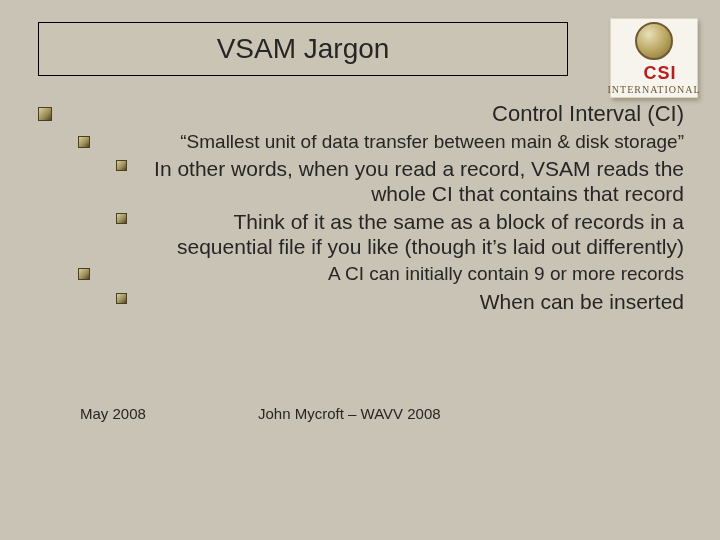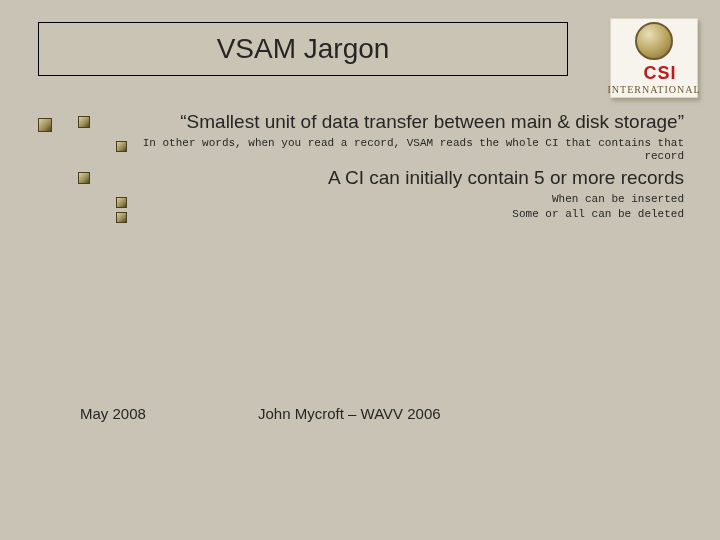--- a/index.html
+++ b/index.html
@@ -98,38 +98,38 @@
     position: relative;
     padding-left: 22px;
     font-family: Verdana, Arial, sans-serif;
     font-size: 19px;
     line-height: 1.2;
     margin-bottom: 4px;
   }
   ul.level3 > li {
     position: relative;
     padding-left: 20px;
-    font-family: Liberation Mono, monospace;
-    font-size: 11px;
+    font-family: Liberation Sans, sans-serif;
+    font-size: 21px;
     line-height: 1.2;
     margin-bottom: 2px;
   }
   .bullet-icon {
     position: absolute;
     left: 0;
     width: 14px;
     height: 14px;
     background: linear-gradient(135deg, #d8cfa0, #9a8b55 60%, #514520);
     border: 1px solid #4a3f20;
     box-sizing: border-box;
   }
   ul.level1 > li > .bullet-icon { top: 7px; width: 14px; height: 14px; }
   ul.level2 > li > .bullet-icon { top: 5px; width: 12px; height: 12px; }
   ul.level3 > li > .bullet-icon { top: 4px; width: 11px; height: 11px; }
-  ul.level2 { margin-top: 11px; margin-bottom: 3px; padding-left: 16px; }
+  ul.level2 { margin-top: 3px; margin-bottom: 3px; padding-left: 16px; }
   ul.level3 { margin-top: 3px; margin-bottom: 3px; padding-left: 16px; }
   .footer {
     position: absolute;
     bottom: 22px;
     left: 0;
     width: 720px;
     font-size: 15px;
   }
   .footer .date { position: absolute; left: 80px; bottom: 0; }
   .footer .author { position: absolute; left: 258px; bottom: 0; }
@@ -146,48 +146,49 @@
   <div class="logo">
     <div class="globe"></div>
     <div class="csi">CSI</div>
     <div class="intl">INTERNATIONAL</div>
   </div>
 
   <div class="content">
     <ul class="level1">
       <li>
         <span class="bullet-icon"></span>
+        <span>Control Interval (CI)</span>
         <ul class="level2">
           <li>
             <span class="bullet-icon"></span>
             <span>“Smallest unit of data transfer between main &amp; disk storage”</span>
             <ul class="level3">
               <li>
                 <span class="bullet-icon"></span>
                 <span>In other words, when you read a record, VSAM reads the whole CI that contains that record</span>
               </li>
+              <li>
+                <span class="bullet-icon"></span>
+                <span>Think of it as the same as a block of records in a sequential file if you like (though it’s laid out differently)</span>
+              </li>
             </ul>
           </li>
           <li>
             <span class="bullet-icon"></span>
-            <span>A CI can initially contain 5 or more records</span>
+            <span>A CI can initially contain 9 or more records</span>
             <ul class="level3">
               <li>
                 <span class="bullet-icon"></span>
                 <span>When can be inserted</span>
-              </li>
-              <li>
-                <span class="bullet-icon"></span>
-                <span>Some or all can be deleted</span>
               </li>
             </ul>
           </li>
         </ul>
       </li>
     </ul>
   </div>
 
   <div class="footer">
     <span class="date">May 2008</span>
-    <span class="author">John Mycroft – WAVV 2006</span>
+    <span class="author">John Mycroft – WAVV 2008</span>
   </div>
 
 </div>
 
 </body></html>

